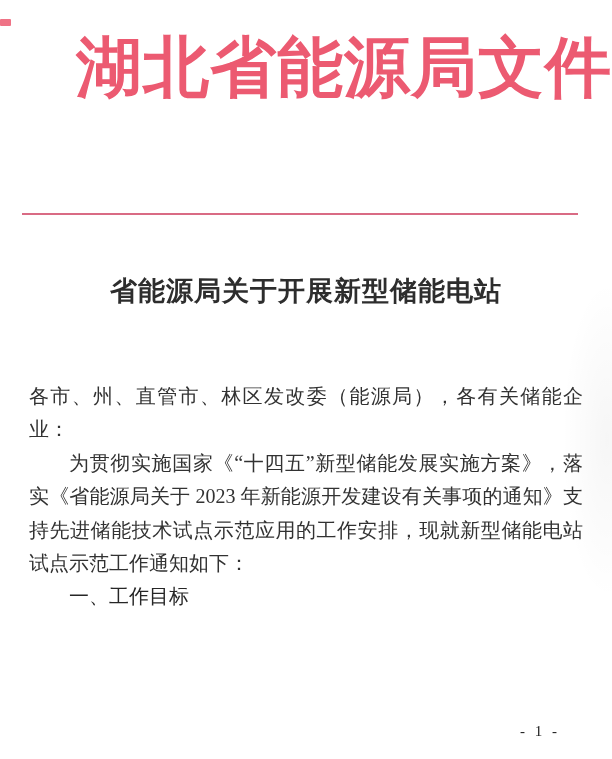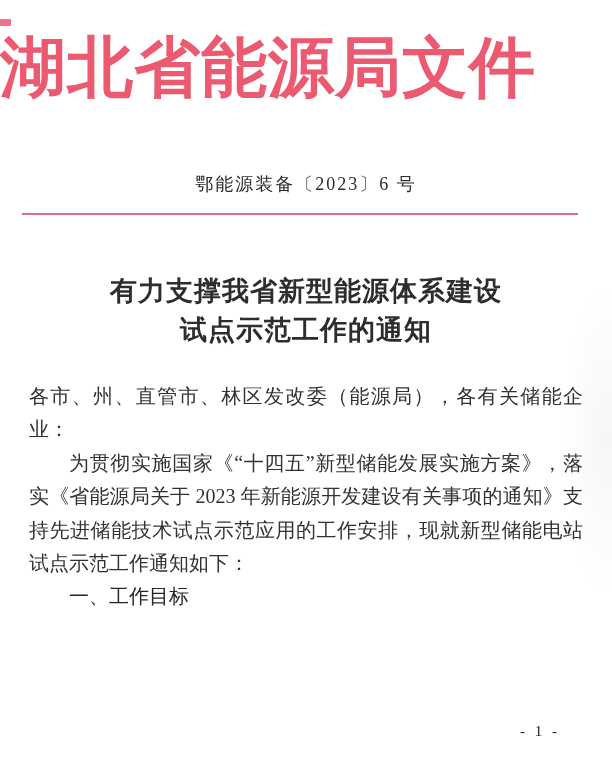--- a/index.html
+++ b/index.html
@@ -36,21 +36,21 @@
     background: var(--accent, #ec5a71);
     border-radius: 1px;
     opacity: 0.85;
   }
   .org-title {
     position: absolute;
     top: 20px;
     left: 0;
     width: 100%;
     margin: 0;
-    text-align: left;
+    text-align: right;
     font-size: 66px;
     line-height: 96px;
     font-weight: 700;
     letter-spacing: 1px;
     color: var(--accent, #ec5a71);
     white-space: nowrap;
   }
   .doc-number {
     position: absolute;
     top: 172px;
@@ -119,27 +119,25 @@
 </style>
 </head>
 <body>
 
 <div class="page">
 
   <div class="scan-speck"></div>
 
   <h1 class="org-title">湖北省能源局文件</h1>
 
-  <div class="doc-number">鄂能源装备〔2023〕6 号</div>
 
   <div class="red-rule"></div>
 
   <div class="doc-title">
-    <div>有力支撑我省新型能源体系建设</div>
-    <div>试点示范工作的通知</div>
+    <div>省能源局关于开展新型储能电站</div>
   </div>
 
   <div class="body-text">
     <p>各市、州、直管市、林区发改委（能源局），各有关储能企业：</p>
     <p class="indent">为贯彻实施国家《“十四五”新型储能发展实施方案》，落实《省能源局关于 2023 年新能源开发建设有关事项的通知》支持先进储能技术试点示范应用的工作安排，现就新型储能电站试点示范工作通知如下：</p>
     <p class="indent heading">一、工作目标</p>
   </div>
 
   <div class="page-footer">- 1 -</div>
 

